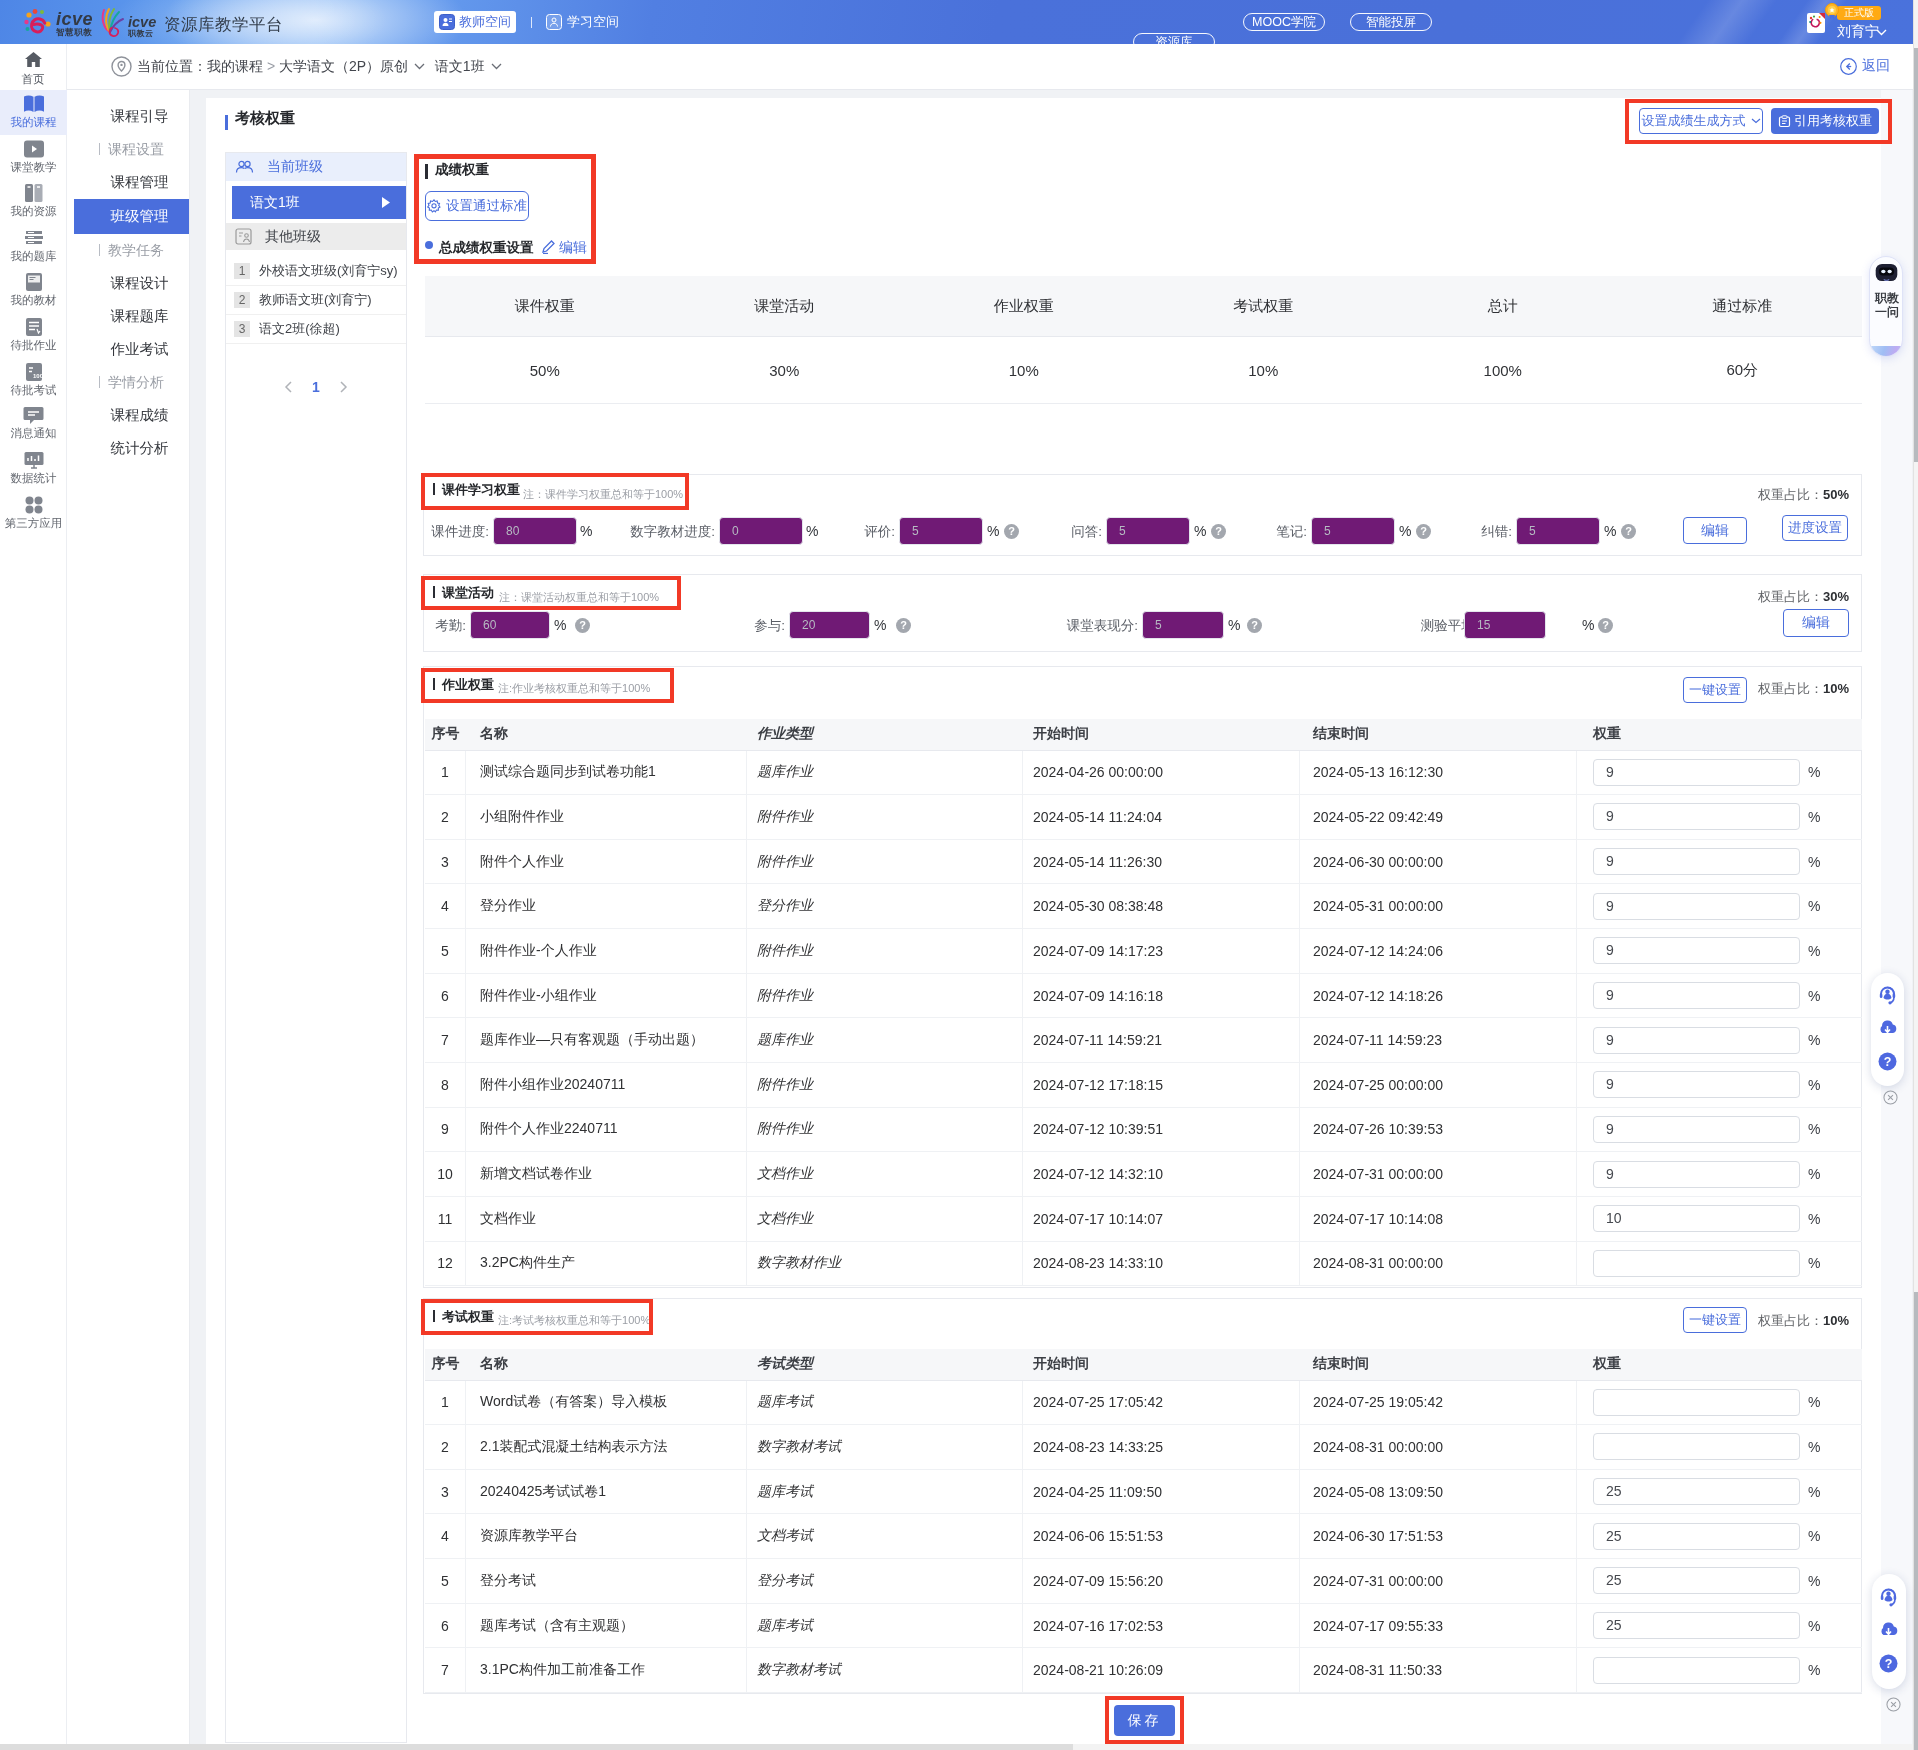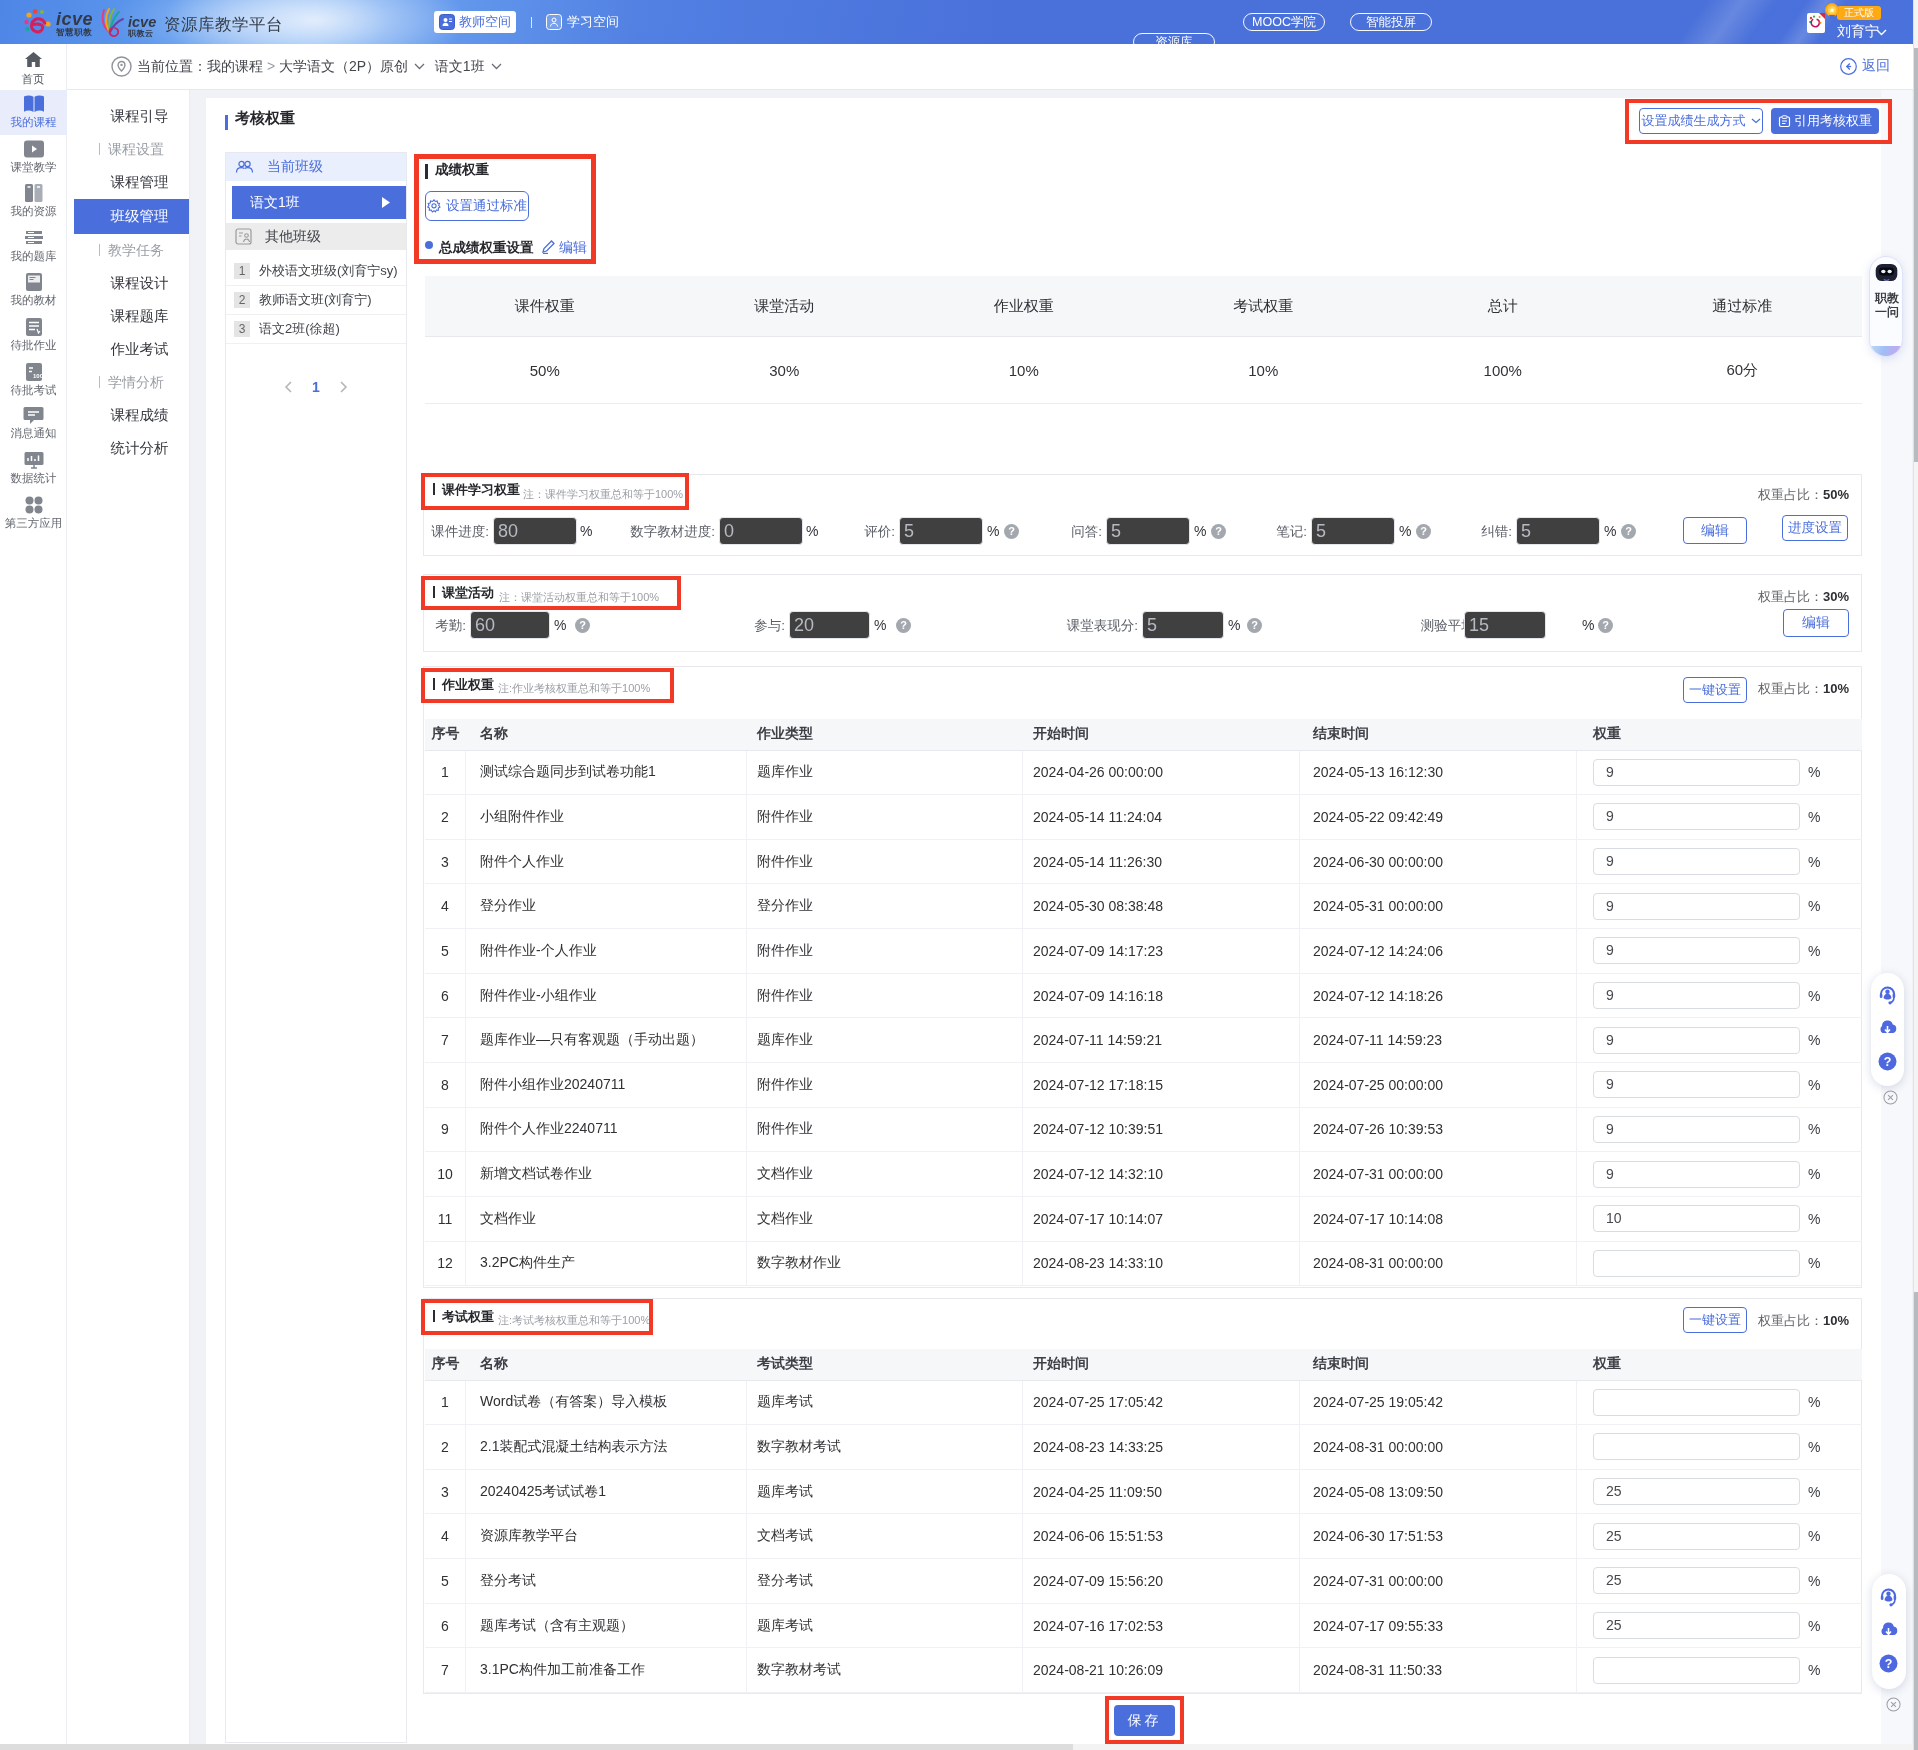--- a/index.html
+++ b/index.html
@@ -57,34 +57,34 @@
   .obtn { white-space:nowrap; border:1px solid #4a6edc; color:#4a6edc; background:#fff; border-radius:4px; font-size:13px;
     display:flex; align-items:center; justify-content:center; position:absolute; }
   .pbtn { white-space:nowrap; background:#4a6edc; color:#fff; border-radius:4px; font-size:13px;
     display:flex; align-items:center; justify-content:center; position:absolute; }
   .sec-t { position:absolute; font-size:13px; font-weight:bold; color:#26282c; white-space:nowrap; }
   .sec-t .bar { display:inline-block; width:2px; height:12px; background:#2a2c33; margin-right:7px; vertical-align:-1px; }
   .note { position:absolute; font-size:11px; color:#9b9ea5; white-space:nowrap; }
   .ratio { position:absolute; font-size:13px; color:#606266; white-space:nowrap; }
   .ratio b { color:#2d2f33; }
   .sbox { position:absolute; border:1px solid #e7e9ee; }
-  .ipt { position:absolute; height:28px; background:#404040; border:1px solid #e3e6ec; border-radius:4px;
-    font-size:18px; color:#b6bac2; line-height:26px; padding-left:4px; }
+  .ipt { position:absolute; height:28px; background:#701a75; border:1px solid #e3e6ec; border-radius:4px;
+    font-size:12px; color:#b6bac2; line-height:26px; padding-left:12px; }
   .ilbl { position:absolute; font-size:13.5px; color:#5a5e66; width:110px; text-align:right; white-space:nowrap; }
   .pct { position:absolute; font-size:14px; color:#33363b; font-weight:500;}
   .qm { position:absolute; width:15px; height:15px; border-radius:50%; background:#a3a7ae; color:#fff;
     font-size:11px; font-weight:bold; text-align:center; line-height:15px; }
 
   
   .wtab { position:absolute; left:219px; width:1437px; font-size:14px; }
   .trow { display:flex; border-bottom:1px solid #eff1f4; align-items:center; height:44.65px; }
   .thead { background:#f6f7f9; height:31.5px; font-weight:bold; color:#3c3f45; border-bottom:1px solid #e7e9ee;}
   .c1 { width:41px; text-align:center; flex:none; border-right:1px solid #eff1f4; align-self:stretch; display:flex; align-items:center; justify-content:center;}
   .c2 { width:281px; padding-left:14px; flex:none; border-right:1px solid #eff1f4; align-self:stretch; display:flex; align-items:center;}
-  .c3 { width:276px; padding-left:10px; flex:none; border-right:1px solid #eff1f4; align-self:stretch; display:flex; align-items:center;}
+  .c3 { width:276px; padding-left:10px; flex:none; border-right:1px solid #eff1f4; align-self:stretch; display:flex; align-items:center;font-style:italic;}
   .c4 { width:277px; padding-left:10px; flex:none; border-right:1px solid #eff1f4; align-self:stretch; display:flex; align-items:center;}
   .c5 { width:277px; padding-left:13px; flex:none; border-right:1px solid #eff1f4; align-self:stretch; display:flex; align-items:center;}
   .c6 { flex:1; padding-left:16px; display:flex; align-items:center;}
   .thead .c1,.thead .c2,.thead .c3,.thead .c4,.thead .c5,.thead .c6 { border-right:none; }
   .wipt { width:207px; height:27px; border:1px solid #d9dde3; border-radius:4px; background:#fff;
     font-size:14px; color:#46494f; line-height:25px; padding-left:12px; }
   .wpct { margin-left:8px; color:#3a3d43; }
 
   
   #vsb { position:absolute; right:0; top:0; width:5px; height:1750px; background:#f4f4f4; border-left:1px solid #e2e2e2;}

